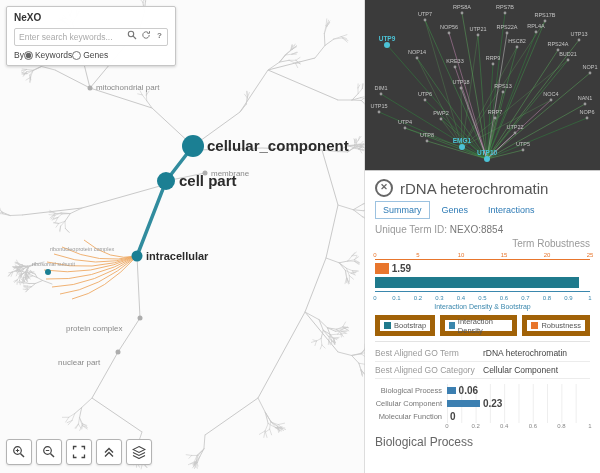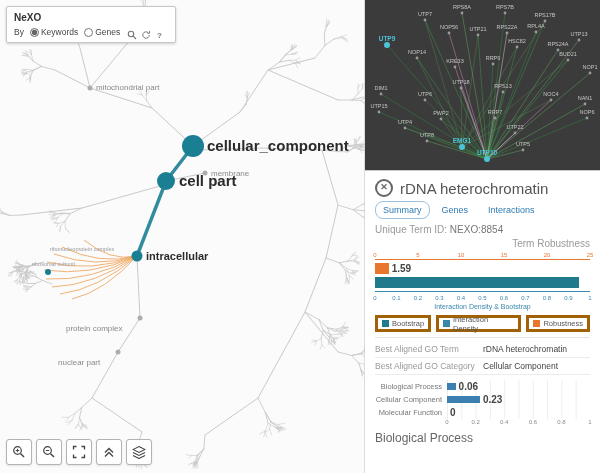--- a/index.html
+++ b/index.html
@@ -10,51 +10,51 @@
   .details{position:absolute;left:365px;top:170px;width:235px;height:303px;background:#fff;border-top:1px solid #c9c9c9;padding:8px 10px 0 10px;box-sizing:border-box;overflow:hidden;}
 
   
   .search{position:absolute;left:6px;top:6px;width:170px;background:rgba(255,255,255,.97);border:1px solid #c6c6c6;border-radius:2px;box-shadow:0 1px 3px rgba(0,0,0,.18);padding:5px 7px;box-sizing:border-box;z-index:5;}
   .search .name{font-size:10px;font-weight:700;color:#333;}
   .inputwrap{position:relative;margin-top:3px;}
   .search-input{width:100%;box-sizing:border-box;height:18px;font-size:8.5px;padding:2px 40px 2px 4px;border:1px solid #ccc;border-radius:2px;color:#333;background:#fff;outline:none;}
   .search-input::placeholder{color:#aaa;}
   .inicons{position:absolute;right:3px;top:3px;display:flex;gap:3px;align-items:center;height:12px;}
   .inicons span{display:inline-flex;align-items:center;justify-content:center;width:11px;height:11px;cursor:pointer;color:#777;font-size:8px;font-weight:700;}
-  .byrow{display:flex;align-items:center;gap:6px;margin-top:4px;font-size:8.5px;color:#444;}
+  .byrow{display:flex;align-items:center;margin-top:4px;font-size:8.5px;color:#444;}
   .byrow label{display:flex;align-items:center;gap:2px;cursor:pointer;}
   .byrow input{width:9px;height:9px;margin:0;accent-color:#666;}
 
   
   .toolbar{position:absolute;left:6px;bottom:8px;display:flex;gap:4px;z-index:5;}
   .tbtn{width:26px;height:26px;background:#fff;border:1px solid #b3b3b3;border-radius:3px;display:flex;align-items:center;justify-content:center;cursor:pointer;box-shadow:0 1px 2px rgba(0,0,0,.10);padding:0;}
 
   
   .d-header{display:flex;align-items:center;gap:7px;}
   .close{width:14px;height:14px;border:2px solid #666;border-radius:50%;color:#666;font-size:9px;line-height:13px;text-align:center;font-weight:700;cursor:pointer;flex:0 0 auto;}
   .d-title{font-size:15px;color:#555;}
   .tabs{display:flex;gap:4px;margin-top:4px;}
-  .tab{font-size:9px;color:#2e7bb5;padding:3px 7px;border:1px solid transparent;border-radius:8px;cursor:pointer;}
+  .tab{font-size:9px;color:#2e7bb5;padding:3px 7px;border:1px solid transparent;border-radius:0;cursor:pointer;}
   .tab.active{border-color:#9cc2e0;}
   .term-id{margin-top:5px;font-size:10px;color:#999;}
   .term-id .tid{color:#777;}
   .rb-title{text-align:right;font-size:10px;color:#999;margin-top:3px;}
   .axis{position:relative;height:8px;margin-top:2px;}
   .axis span{position:absolute;transform:translateX(-50%);font-size:6px;line-height:8px;}
   .axis.orange span{color:#e8762d;}
   .axis.blue span{color:#3a87ad;}
   .aline{height:0;border-top:1px solid;}
   .aline.orange{border-color:#e8762d;}
   .aline.blue{border-color:#3a87ad;margin-top:3px;}
   .brow{display:flex;align-items:center;margin-top:3px;height:11px;}
   .hbar{height:11px;}
   .bval{font-size:10px;color:#444;margin-left:3px;font-weight:700;}
   .axtitle{text-align:center;font-size:7px;color:#3a87ad;margin-top:1px;height:9px;}
   .legend{display:flex;gap:5px;margin-top:3px;}
-  .litem{display:flex;align-items:center;gap:3px;border:3px solid #a16207;padding:1px 4px;font-size:7.5px;color:#555;height:9px;line-height:9px;}
+  .litem{display:flex;align-items:center;gap:3px;border:5px solid #a16207;padding:1px 4px;font-size:7.5px;color:#555;height:9px;line-height:9px;}
   .lsq{width:7px;height:7px;display:inline-block;}
   .divider{border:none;border-top:1px solid #e3e3e3;margin:5px 0 0 0;}
   .sec-title{font-size:11px;color:#777;margin-top:4px;}
   .gtable{margin-top:3px;}
   .grow-t{display:flex;font-size:8.5px;border-bottom:1px solid #ececec;padding:3px 0;}
   .grow-t .k{width:108px;color:#999;flex:0 0 auto;}
   .grow-t .v{color:#444;}
   .gchart{margin-top:5px;}
   .grow{display:flex;align-items:center;height:13px;}
   .glabel{width:72px;text-align:right;font-size:7.5px;color:#777;padding-right:5px;box-sizing:border-box;flex:0 0 auto;}
@@ -780,20 +780,21 @@
         </g>
         <g>
           <circle cx="137" cy="256" r="5.5" fill="#1b7f93"></circle>
           <text x="146" y="260" font-size="11" fill="#2b2b2b" font-weight="600">intracellular</text>
         </g>
       </svg>
 
     <div class="search">
       <div class="name">NeXO</div>
       <div class="inputwrap">
+        <input class="search-input" type="text" placeholder="Enter search keywords..." style="">
         <div class="inicons" id="inicons">
             <span>
               <svg width="10" height="10" viewBox="0 0 10 10">
                 <circle cx="4" cy="4" r="2.7" fill="none" stroke="#777" stroke-width="1.1"></circle>
                 <line x1="6.2" y1="6.2" x2="9" y2="9" stroke="#777" stroke-width="1.2"></line>
               </svg>
             </span>
             <span>
               <svg width="10" height="10" viewBox="0 0 10 10">
                 <path d="M8.2,5 a3.2,3.2 0 1 1 -1.1,-2.4" fill="none" stroke="#777" stroke-width="1"></path>

